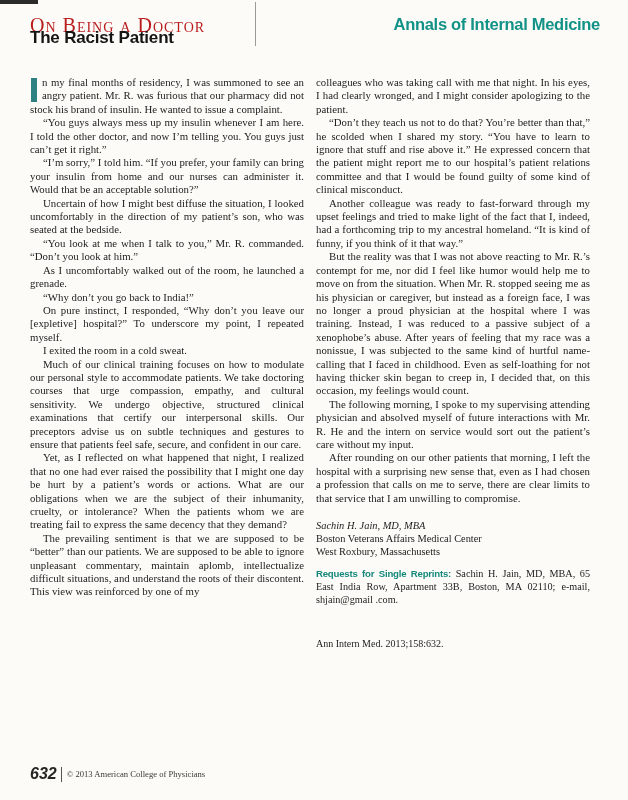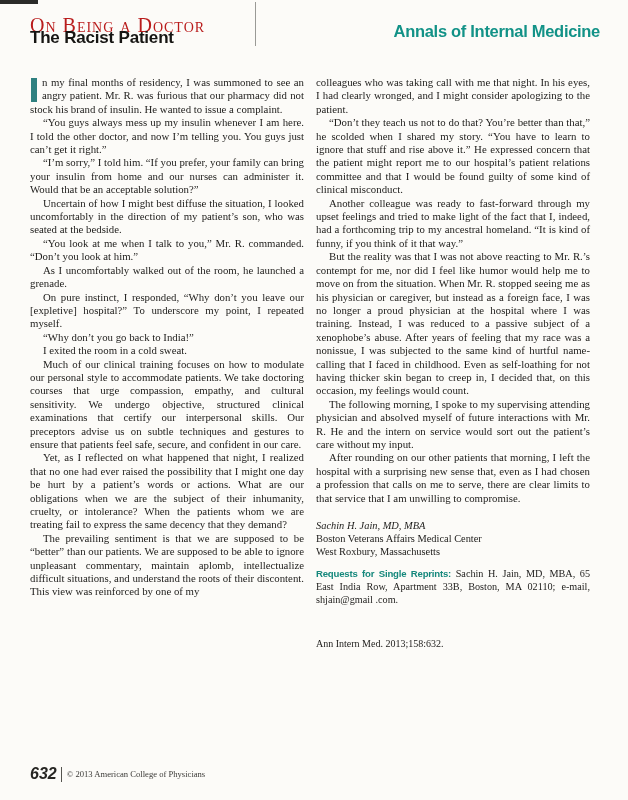--- a/index.html
+++ b/index.html
@@ -11,21 +11,21 @@
   .scan-artifact{position:absolute;left:0;top:0;width:38px;height:4px;background:#2b2b29;}
   
   .header{position:absolute;left:30px;right:28px;top:6px;height:38px;}
   .header-rule{position:absolute;left:225px;top:-4px;width:1px;height:44px;background:#9a9a96;}
   .section-title{
     position:absolute;left:0;top:8px;
     font-family:"Liberation Serif",serif;font-variant:small-caps;
     font-size:20px;letter-spacing:1px;color:#b91c1c;
   }
   .journal-name{
-    position:absolute;right:0;top:16px;
+    position:absolute;right:0;top:9px;
     font-family:"Liberation Sans",sans-serif;font-weight:bold;
     font-size:16.5px;letter-spacing:-0.3px;color:#129287;
   }
   
   .article-title{
     position:absolute;left:30px;top:28px;
     font-family:"Liberation Sans",sans-serif;font-weight:bold;
     font-size:17px;letter-spacing:-0.2px;color:#161513;
   }
   
@@ -80,22 +80,22 @@
 
   <div class="columns">
 
     <div class="col">
       <p class="no-indent"><span class="dropcap"></span><span>n my final months of residency, I was summoned to see an angry patient. Mr. R. was furious that our pharmacy did not stock his brand of insulin. He wanted to issue a complaint.</span></p>
       <p>“You guys always mess up my insulin whenever I am here. I told the other doctor, and now I’m telling you. You guys just can’t get it right.”</p>
       <p>“I’m sorry,” I told him. “If you prefer, your family can bring your insulin from home and our nurses can administer it. Would that be an acceptable solution?”</p>
       <p>Uncertain of how I might best diffuse the situation, I looked uncomfortably in the direction of my patient’s son, who was seated at the bedside.</p>
       <p>“You look at me when I talk to you,” Mr. R. commanded. “Don’t you look at him.”</p>
       <p>As I uncomfortably walked out of the room, he launched a grenade.</p>
+      <p>“Why don’t you go back to India!”</p>
       <p>On pure instinct, I responded, “Why don’t you leave our [expletive] hospital?” To underscore my point, I repeated myself.</p>
-      <p>“Why don’t you go back to India!”</p>
       <p>I exited the room in a cold sweat.</p>
       <p>Much of our clinical training focuses on how to modulate our personal style to accommodate patients. We take doctoring courses that urge compassion, empathy, and cultural sensitivity. We undergo objective, structured clinical examinations that certify our interpersonal skills. Our preceptors advise us on subtle techniques and gestures to ensure that patients feel safe, secure, and confident in our care.</p>
       <p>Yet, as I reflected on what happened that night, I realized that no one had ever raised the possibility that I might one day be hurt by a patient’s words or actions. What are our obligations when we are the subject of their inhumanity, cruelty, or intolerance? When the patients whom we are treating fail to express the same decency that they demand?</p>
       <p>The prevailing sentiment is that we are supposed to be “better” than our patients. We are supposed to be able to ignore unpleasant commentary, maintain aplomb, intellectualize difficult situations, and understand the roots of their discontent. This view was reinforced by one of my</p>
     </div>
 
     <div class="col">
       <p class="no-indent">colleagues who was taking call with me that night. In his eyes, I had clearly wronged, and I might consider apologizing to the patient.</p>
       <p>“Don’t they teach us not to do that? You’re better than that,” he scolded when I shared my story. “You have to learn to ignore that stuff and rise above it.” He expressed concern that the patient might report me to our hospital’s patient relations committee and that I would be found guilty of some kind of clinical misconduct.</p>
       <p>Another colleague was ready to fast-forward through my upset feelings and tried to make light of the fact that I, indeed, had a forthcoming trip to my ancestral homeland. “It is kind of funny, if you think of it that way.”</p>

